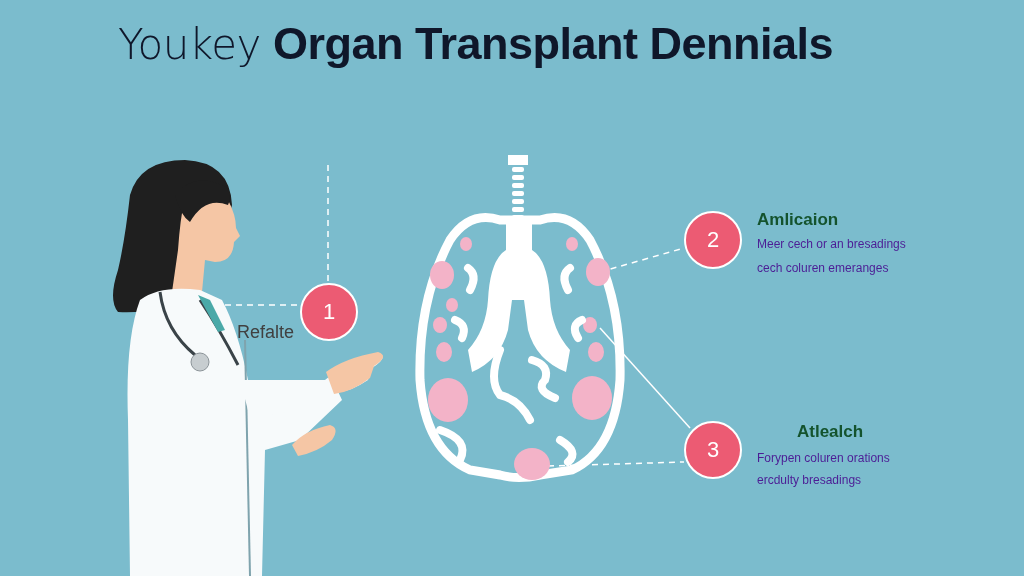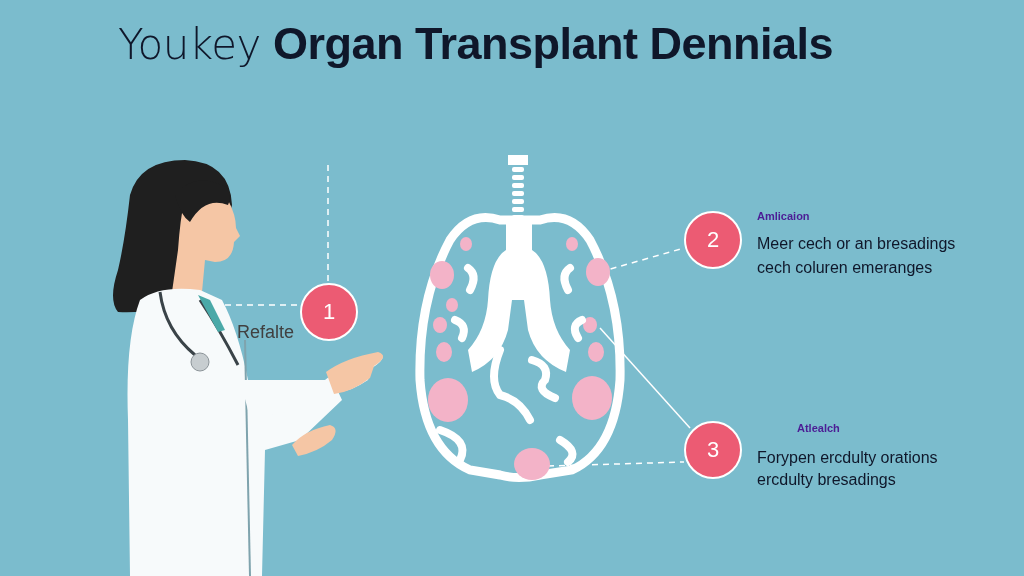--- a/index.html
+++ b/index.html
@@ -14,24 +14,24 @@
   }
   .title .light { font-weight:300; font-family:"DejaVu Sans", sans-serif; font-size:42px; }
   .title .bold { font-weight:700; }
   svg.art { position:absolute; left:0; top:0; }
   .badge {
     position:absolute; width:58px; height:58px; border-radius:50%;
     background:#ec5b73; border:2px solid #ffffff; box-sizing:border-box;
     color:#fff; font-size:22px; display:flex; align-items:center; justify-content:center;
   }
   .callout-title {
-    position:absolute; color:#4c1d95; font-weight:700; font-size:11px;
+    position:absolute; color:#14532d; font-weight:700; font-size:17px;
   }
   .callout-text {
-    position:absolute; color:#0f172a; font-size:16px; line-height:24px; white-space:nowrap;
+    position:absolute; color:#4c1d95; font-size:12px; line-height:24px; white-space:nowrap;
   }
   .label-1 { position:absolute; color:#404040; font-size:18px; }
 </style>
 </head>
 <body>
 
 <div class="title">
   <span class="light">Youkey</span>
   <span class="bold">Organ Transplant Dennials</span>
 </div>
@@ -117,14 +117,14 @@
 <div class="badge" style="left:300px;top:283px;">1</div>
 <div class="label-1" style="left:237px;top:322px;">Refalte</div>
 
 <div class="badge" style="left:684px;top:211px;">2</div>
 <div class="callout-title" style="left:757px;top:210px;">Amlicaion</div>
 <div class="callout-text" style="left:757px;top:232px;">Meer cech or an bresadings</div>
 <div class="callout-text" style="left:757px;top:256px;">cech coluren emeranges</div>
 
 <div class="badge" style="left:684px;top:421px;">3</div>
 <div class="callout-title" style="left:757px;top:422px;margin-left:40px;">Atlealch</div>
-<div class="callout-text" style="left:757px;top:446px;">Forypen ercdulty orations</div>
+<div class="callout-text" style="left:757px;top:446px;">Forypen coluren orations</div>
 <div class="callout-text" style="left:757px;top:468px;">ercdulty bresadings</div>
 
 </body></html>

